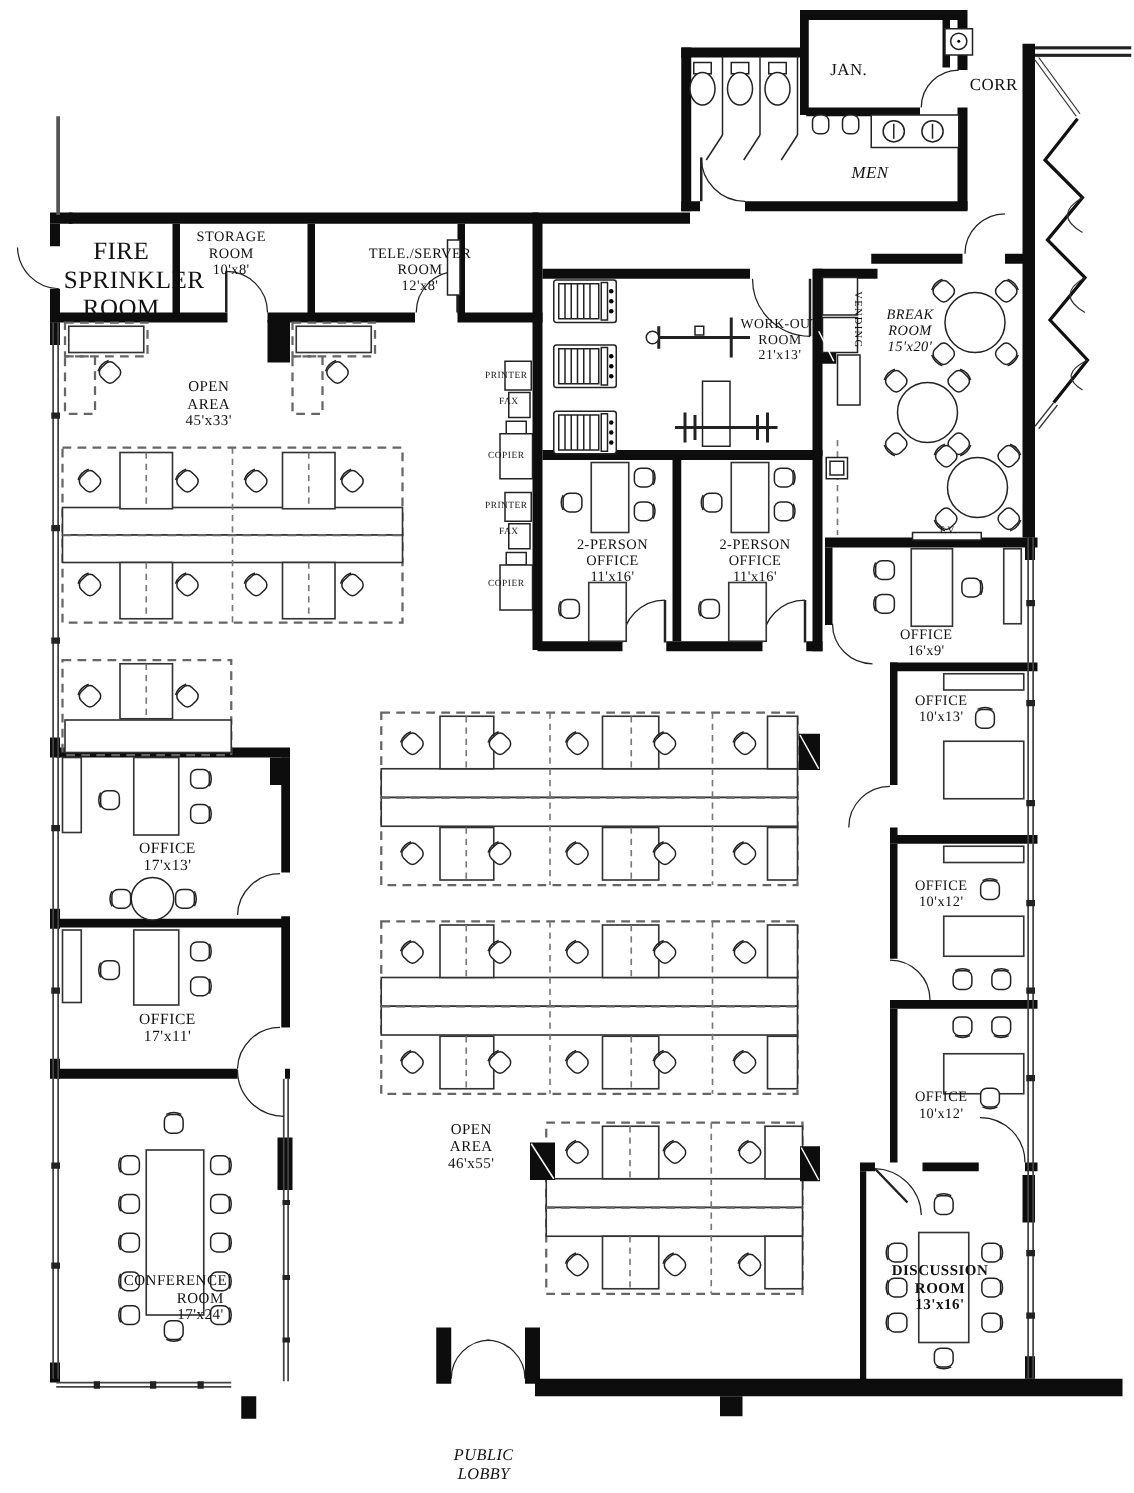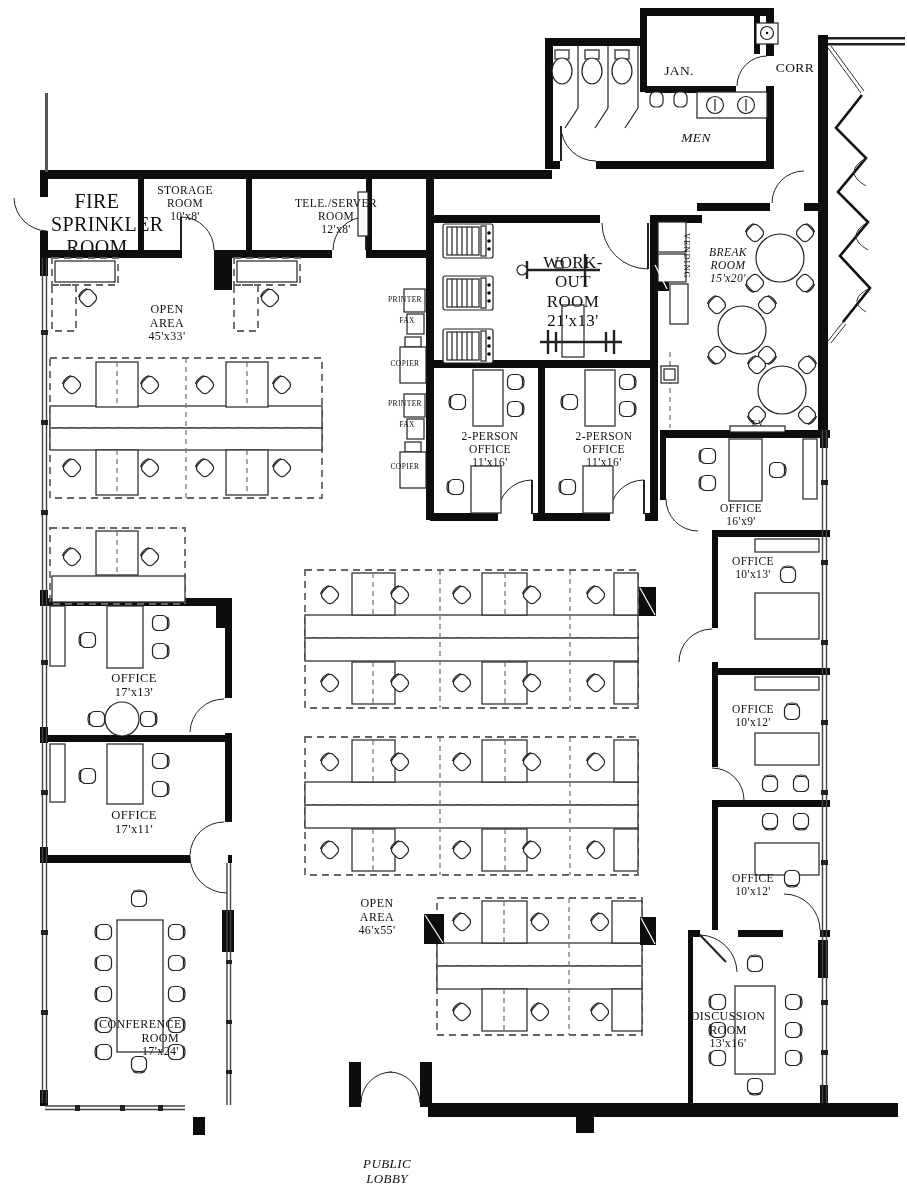--- a/index.html
+++ b/index.html
@@ -493,30 +493,30 @@
       <span>10'x8'</span>
 </div>
 <div class="lbl" style="left:244px;top:197px;width:96px;font-size:11.5px;margin-left:44px;">
   <span>TELE./SERVER ROOM</span>
       <span>12'x8'</span>
 </div>
 <div class="lbl" style="left:146px;top:303px;width:42px;font-size:12px;">
   <span>OPEN AREA</span>
       <span>45'x33'</span>
 </div>
-<div class="lbl" style="left:656px;top:63px;width:46px;font-size:13.5px;">
+<div class="lbl" style="left:656px;top:48px;width:46px;font-size:13.5px;">
   <span>JAN.</span>
 </div>
 <div class="lbl" style="left:768px;top:60px;width:54px;font-size:13.5px;">
   <span>CORR</span>
 </div>
 <div class="lbl" style="left:672px;top:130px;width:48px;font-size:13.5px;font-style:italic;">
   <span>MEN</span>
 </div>
-<div class="lbl" style="left:540px;top:253px;width:66px;font-size:17px;">
+<div class="lbl" style="left:591px;top:253px;width:66px;font-size:11px;">
   <span>WORK-OUT ROOM</span>
       <span>21'x13'</span>
 </div>
 <div class="lbl" style="left:700px;top:246px;width:56px;font-size:11.5px;font-style:italic;">
   <span>BREAK ROOM</span>
       <span>15'x20'</span>
 </div>
 <div class="lbl vert" style="left:681px;top:228px;height:56px;font-size:8.5px;">VENDING</div>
 <div class="lbl" style="left:455px;top:430px;width:70px;font-size:11.5px;">
   <span>2-PERSON OFFICE</span>
@@ -552,21 +552,21 @@
       <span>10'x12'</span>
 </div>
 <div class="lbl" style="left:356px;top:897px;width:42px;font-size:12px;">
   <span>OPEN AREA</span>
       <span>46'x55'</span>
 </div>
 <div class="lbl" style="left:99px;top:1018px;width:80px;font-size:12px;text-align:right;">
   <span>CONFERENCE ROOM</span>
       <span>17'x24'</span>
 </div>
-<div class="lbl" style="left:688px;top:1010px;width:80px;font-size:12px;">
+<div class="lbl" style="left:712px;top:1010px;width:80px;font-size:12px;font-weight:bold;">
   <span>DISCUSSION ROOM</span>
       <span>13'x16'</span>
 </div>
 <div class="lbl" style="left:360px;top:1157px;width:54px;font-size:13px;font-style:italic;">
   <span>PUBLIC LOBBY</span>
 </div>
 <div class="lbl" style="left:384px;top:296px;width:42px;font-size:7.5px;">PRINTER</div>
 <div class="lbl" style="left:392px;top:317px;width:30px;font-size:7.5px;">FAX</div>
 <div class="lbl" style="left:384px;top:360px;width:42px;font-size:7.5px;">COPIER</div>
 <div class="lbl" style="left:384px;top:400px;width:42px;font-size:7.5px;">PRINTER</div>

